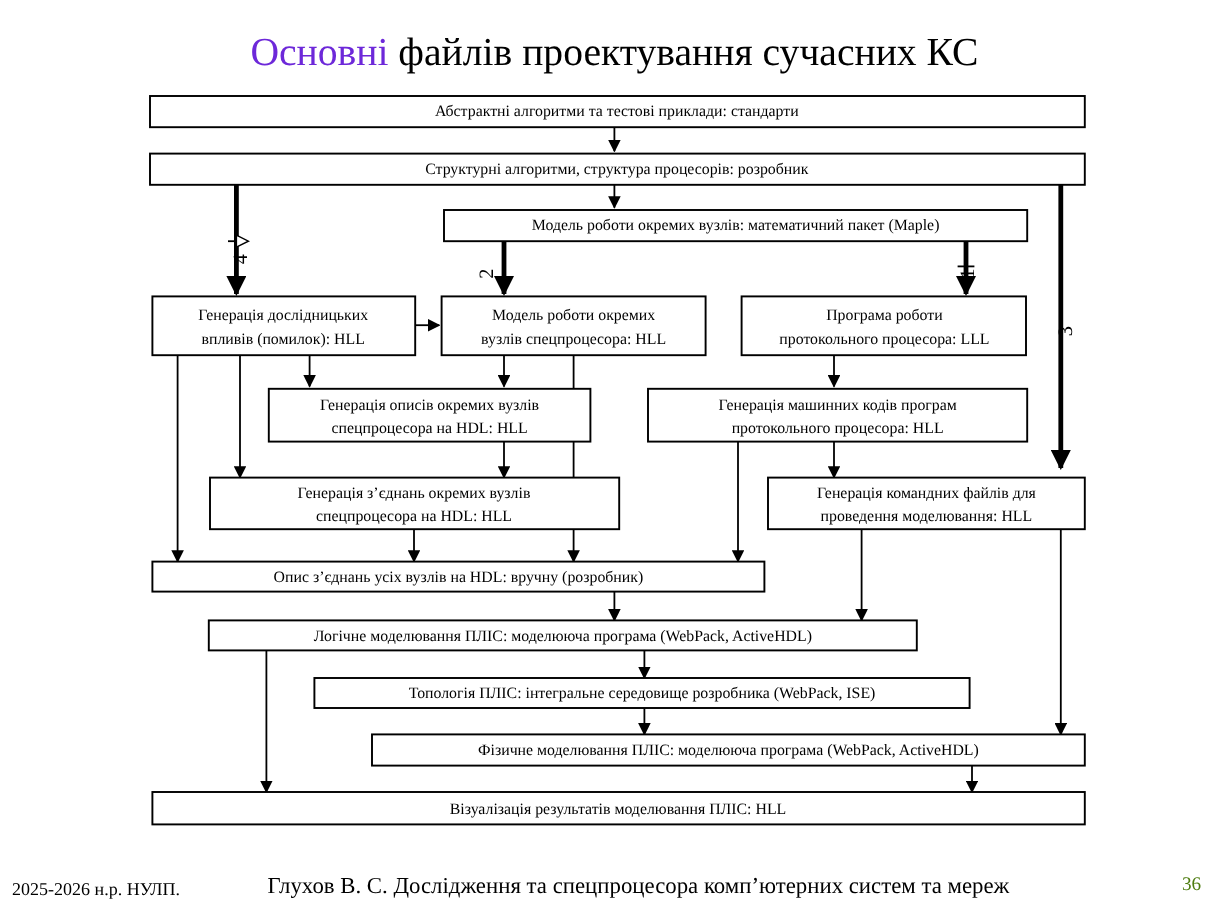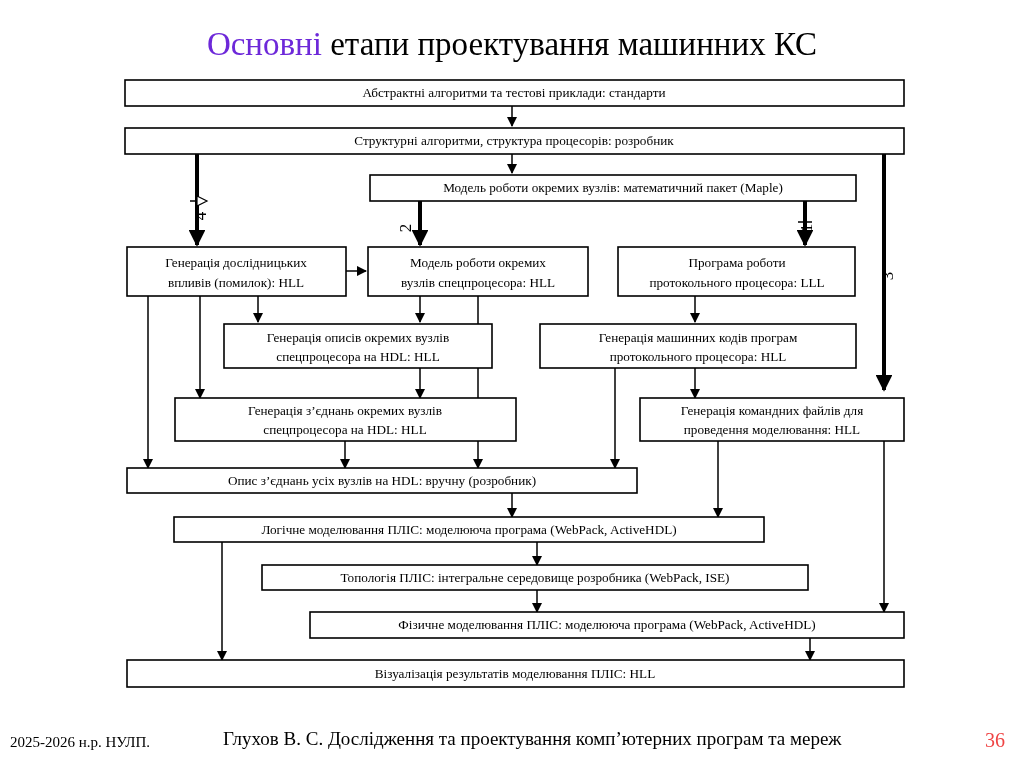--- a/index.html
+++ b/index.html
@@ -38,30 +38,30 @@
   #footer .f-left{
     position:absolute;left:10px;top:10px;
     font-family:"Liberation Serif",serif;font-size:15px;color:#000;white-space:nowrap;
   }
   #footer .f-center{
     position:absolute;left:223px;top:4px;
     font-family:"Liberation Serif",serif;font-size:19px;color:#000;white-space:nowrap;
   }
   #footer .f-page{
     position:absolute;left:985px;top:5px;
-    font-family:"Liberation Serif",serif;font-size:20px;color:#ef4444;
+    font-family:"Liberation Serif",serif;font-size:16px;color:#4d7c0f;
   }
 </style>
 </head>
 <body>
 
 <div id="stage">
 
   <div id="title">
-    <span class="accent">Основні</span><span class="rest"> етапи проектування машинних КС</span>
+    <span class="accent">Основні</span><span class="rest"> файлів проектування сучасних КС</span>
   </div>
 
   <svg id="diagram" viewBox="0 0 1024 720">
     <defs>
       <marker id="ah" viewBox="0 0 10 10" refX="9" refY="5" markerWidth="7" markerHeight="7" orient="auto-start-reverse">
         <path d="M 0 0 L 10 5 L 0 10 z" fill="#000"></path>
       </marker>
       <marker id="ahT" viewBox="0 0 10 10" refX="9" refY="5" markerWidth="4.2" markerHeight="4.2" orient="auto-start-reverse">
         <path d="M 0 0 L 10 5 L 0 10 z" fill="#000"></path>
       </marker>
@@ -213,17 +213,17 @@
       <g>
         <rect class="bx" x="127" y="660" width="777" height="27"></rect>
         <text class="boxtext" x="515" y="678">Візуалізація результатів моделювання ПЛІС: HLL</text>
       </g>
 
     </g>
   </svg>
 
   <div id="footer">
     <div class="f-left">2025-2026 н.р. НУЛП.</div>
-    <div class="f-center">Глухов В. С. Дослідження та проектування комп’ютерних програм та мереж</div>
+    <div class="f-center">Глухов В. С. Дослідження та спецпроцесора комп’ютерних систем та мереж</div>
     <div class="f-page">36</div>
   </div>
 
 </div>
 
 </body></html>

